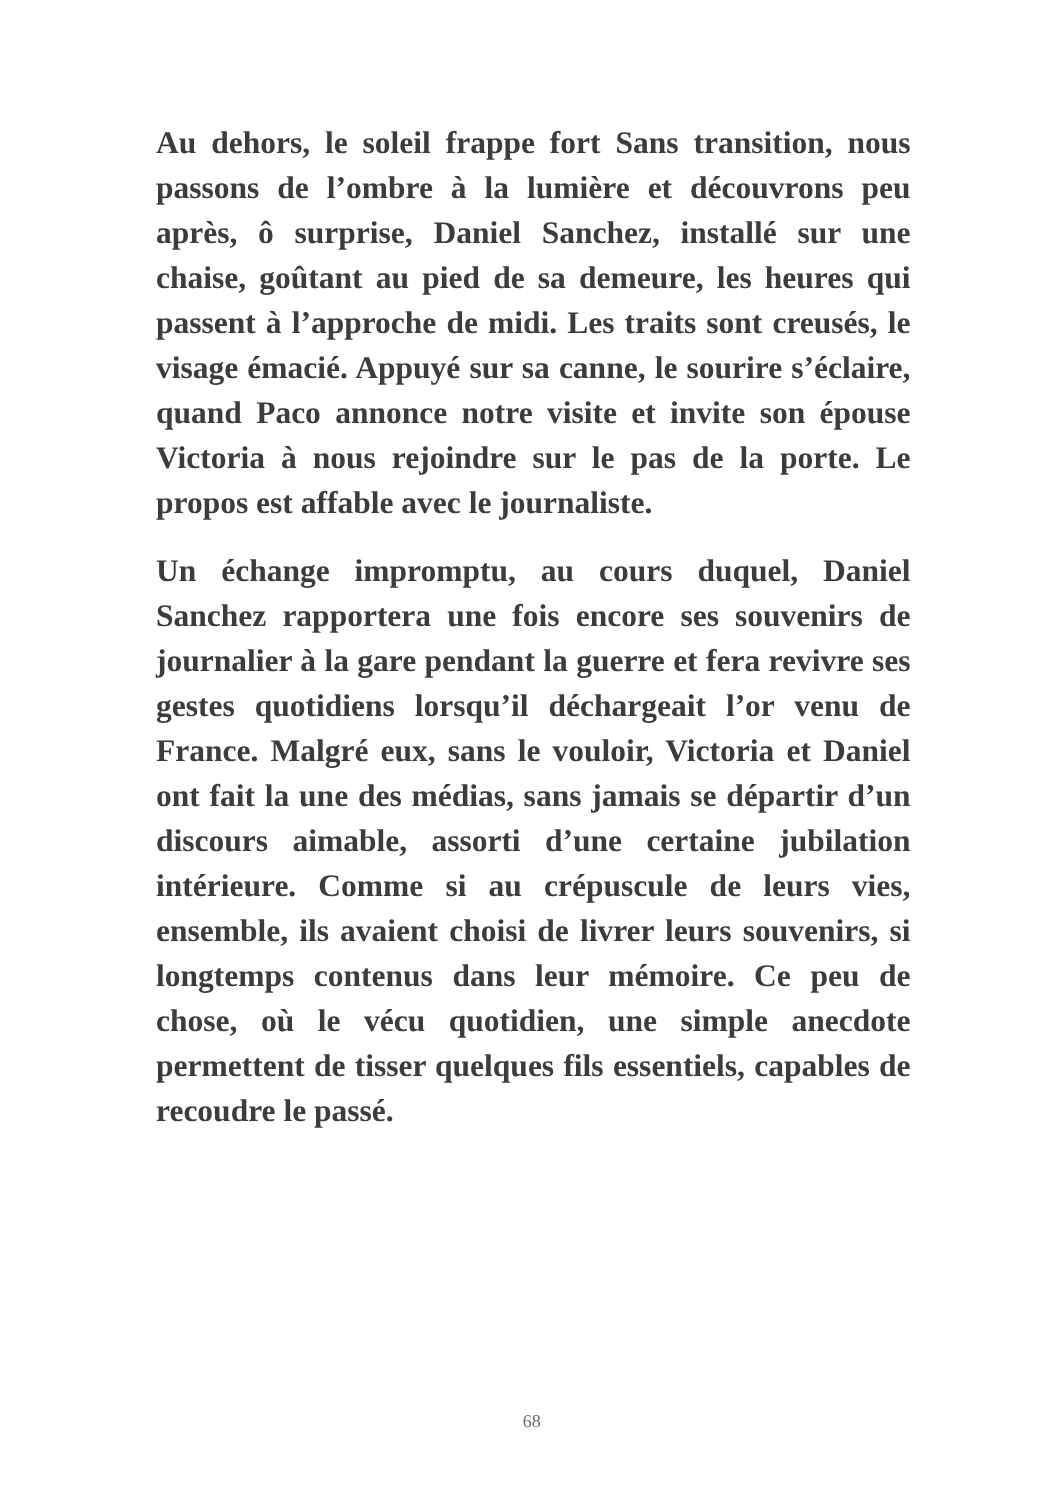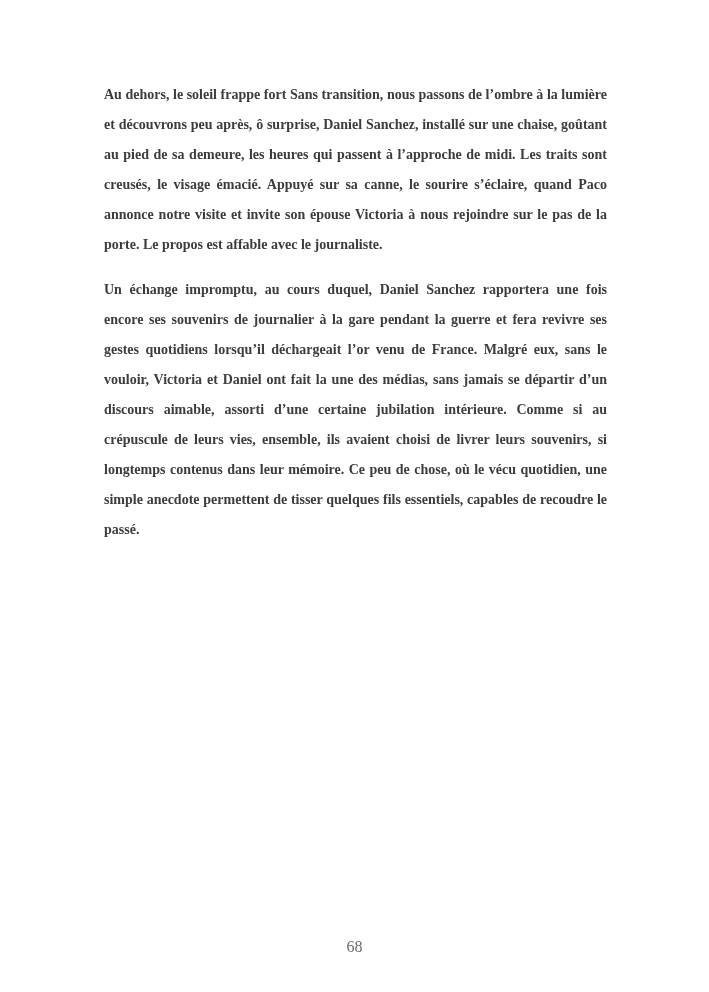--- a/index.html
+++ b/index.html
@@ -23,38 +23,38 @@
   .text-block {
     position: absolute;
     top: 80px;
     left: 104px;
     width: 503px;
   }
   .text-block p {
     margin: 0 0 15px 0;
     font-family: "Liberation Serif", "DejaVu Serif", serif;
     font-weight: bold;
-    font-size: 14px;
+    font-size: 21px;
     line-height: 30px;
     color: var(--text-color);
     text-align: justify;
     hyphens: none;
     -webkit-hyphens: none;
   }
   .page-footer {
     position: absolute;
     left: 0;
     top: 938px;
     width: 100%;
     text-align: center;
   }
   .page-number {
     font-family: "Liberation Serif", "DejaVu Serif", serif;
     font-weight: normal;
-    font-size: 16px;
+    font-size: 12px;
     color: var(--page-number-color);
   }
 </style>
 </head>
 <body>
 
 <div class="page">
   <div class="text-block">
     <p>Au dehors, le soleil frappe fort Sans transition, nous passons de l’ombre à la lumière et découvrons peu après, ô surprise, Daniel Sanchez, installé sur une chaise, goûtant au pied de sa demeure, les heures qui passent à l’approche de midi. Les traits sont creusés, le visage émacié. Appuyé sur sa canne, le sourire s’éclaire, quand Paco annonce notre visite et invite son épouse Victoria à nous rejoindre sur le pas de la porte. Le propos est affable avec le journaliste.</p>
     <p>Un échange impromptu, au cours duquel, Daniel Sanchez rapportera une fois encore ses souvenirs de journalier à la gare pendant la guerre et fera revivre ses gestes quotidiens lorsqu’il déchargeait l’or venu de France. Malgré eux, sans le vouloir, Victoria et Daniel ont fait la une des médias, sans jamais se départir d’un discours aimable, assorti d’une certaine jubilation intérieure. Comme si au crépuscule de leurs vies, ensemble, ils avaient choisi de livrer leurs souvenirs, si longtemps contenus dans leur mémoire. Ce peu de chose, où le vécu quotidien, une simple anecdote permettent de tisser quelques fils essentiels, capables de recoudre le passé.</p>

